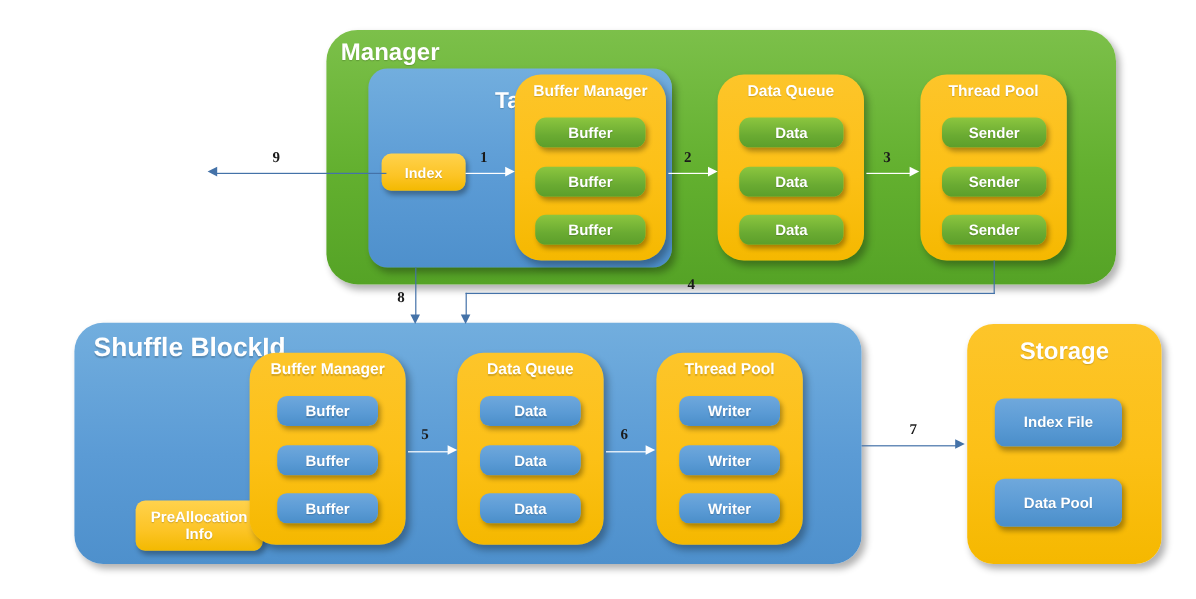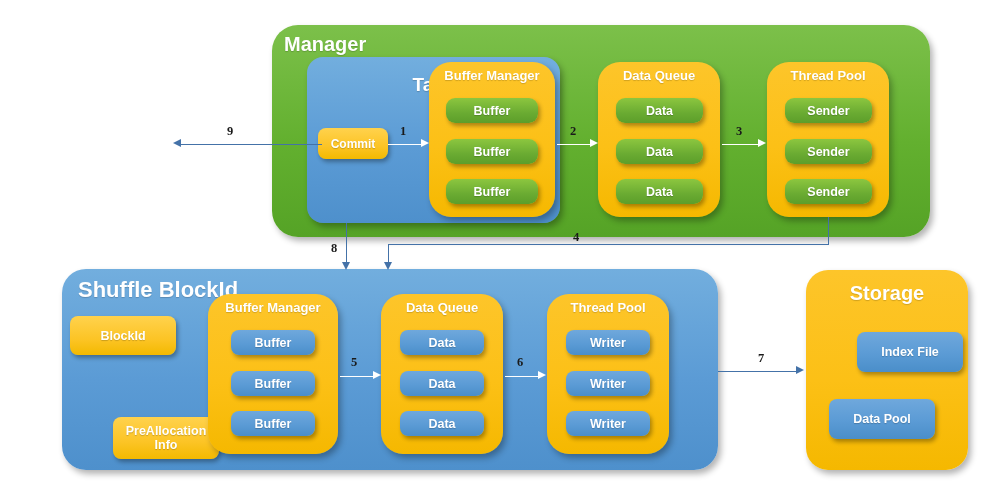--- a/index.html
+++ b/index.html
@@ -93,21 +93,21 @@
 
   <div class="box green-outer" style="left:272px;top:25px;width:658px;height:212px;">
     <div class="title grp-title" id="executor-title">Manager</div>
   </div>
 
   <div class="box blue-outer" style="left:307px;top:57px;width:253px;height:166px;border-radius:16px;">
     <div class="title" id="task-title">Task</div>
   </div>
 
   <div class="box amber-node" style="left:318px;top:128px;width:70px;height:31px;">
-    <div class="node-label" style="font-size:12px;">Commit</div>
+    <div class="node-label" style="font-size:12px;">Index</div>
   </div>
 
   <div class="box amber-outer" style="left:429px;top:62px;width:126px;height:155px;">
     <div class="title grp-title" style="top:6px;font-size:13px;">Buffer Manager</div>
   </div>
   <div class="box green-node" style="left:446px;top:98px;width:92px;height:25px;">
     <div class="node-label">Buffer</div>
   </div>
   <div class="box green-node" style="left:446px;top:139px;width:92px;height:25px;">
     <div class="node-label">Buffer</div>
@@ -139,23 +139,20 @@
     <div class="node-label">Sender</div>
   </div>
   <div class="box green-node" style="left:785px;top:179px;width:87px;height:25px;">
     <div class="node-label">Sender</div>
   </div>
 
   <div class="box blue-outer" style="left:62px;top:269px;width:656px;height:201px;">
     <div class="title" id="shuffle-title">Shuffle BlockId</div>
   </div>
 
-  <div class="box amber-node" style="left:70px;top:316px;width:106px;height:39px;">
-    <div class="node-label">BlockId</div>
-  </div>
   <div class="box amber-node" style="left:70px;top:417px;width:106px;height:42px;margin-left:43px;">
     <div class="node-label" style="padding:0 6px;">PreAllocation Info</div>
   </div>
 
   <div class="box amber-outer" style="left:208px;top:294px;width:130px;height:160px;">
     <div class="title grp-title" style="top:6px;font-size:13px;">Buffer Manager</div>
   </div>
   <div class="box blue-node" style="left:231px;top:330px;width:84px;height:25px;">
     <div class="node-label">Buffer</div>
   </div>
@@ -188,21 +185,21 @@
   <div class="box blue-node" style="left:566px;top:371px;width:84px;height:25px;">
     <div class="node-label">Writer</div>
   </div>
   <div class="box blue-node" style="left:566px;top:411px;width:84px;height:25px;">
     <div class="node-label">Writer</div>
   </div>
 
   <div class="box amber-outer" style="left:806px;top:270px;width:162px;height:200px;">
     <div class="title grp-title" id="storage-title">Storage</div>
   </div>
-  <div class="box blue-node" style="left:829px;top:332px;width:106px;height:40px;margin-left:28px;">
+  <div class="box blue-node" style="left:829px;top:332px;width:106px;height:40px;">
     <div class="node-label">Index File</div>
   </div>
   <div class="box blue-node" style="left:829px;top:399px;width:106px;height:40px;">
     <div class="node-label">Data Pool</div>
   </div>
 
   <div class="conn">
     <div class="line-h white-line" style="left:388px;top:144px;width:34px;"></div>
     <div class="arrow arrow-r-white" style="left:421px;top:139px;"></div>
     <div class="num" style="left:400px;top:124px;">1</div>

